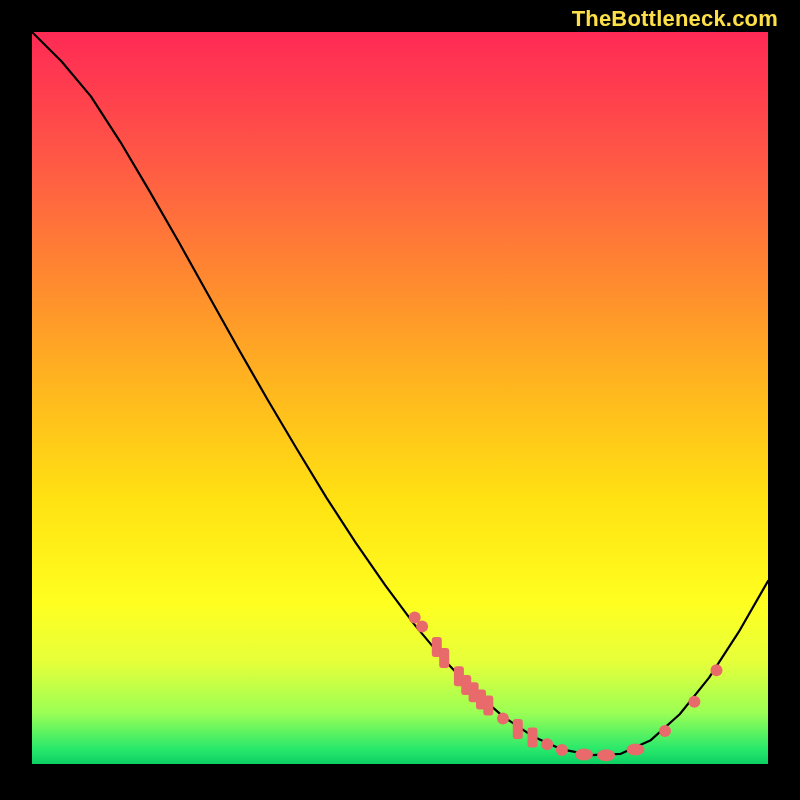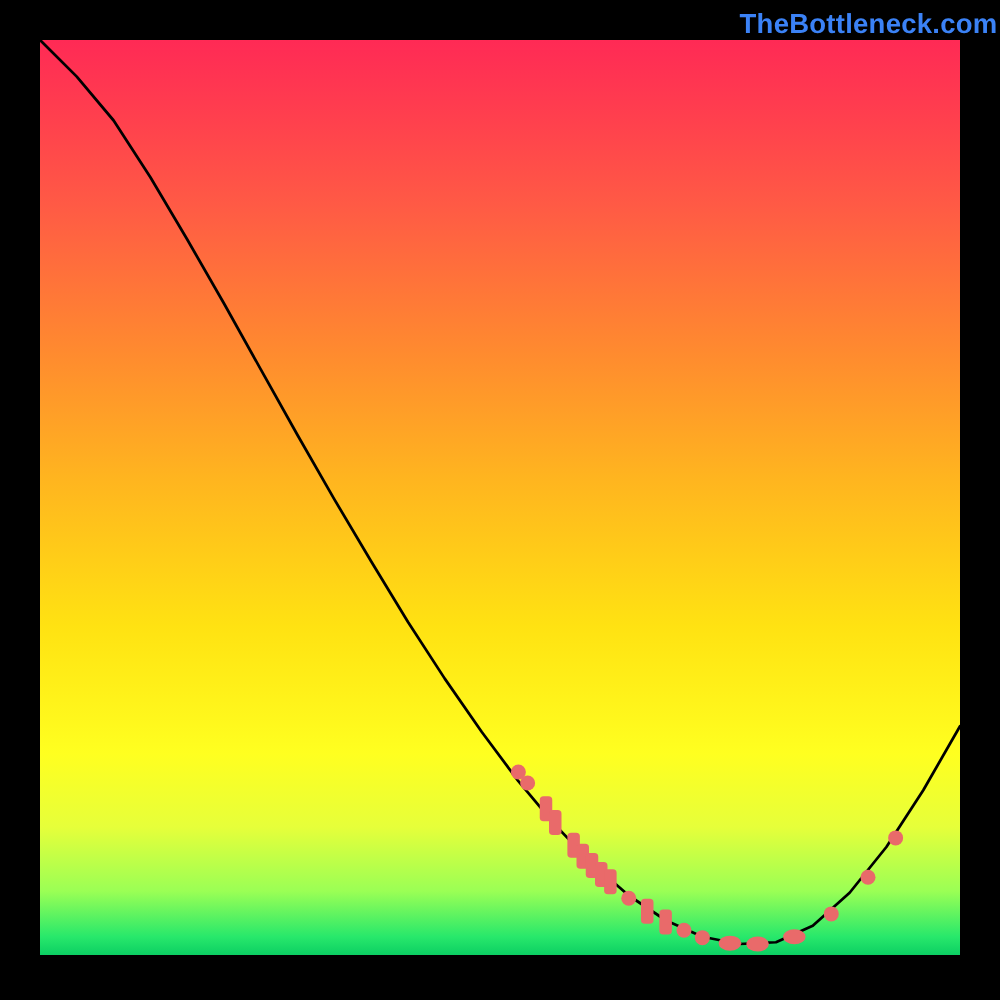--- a/index.html
+++ b/index.html
@@ -32,22 +32,22 @@
       #ffe212 64%,
       #ffff20 78%,
       #e6ff3a 86%,
       #9bff55 93%,
       #28e86b 98%,
       #0ccf63 100%);
   }
   .watermark {
     position: absolute;
     top: 6px;
-    right: 2px;
-    color: #3b82f6;
+    right: 22px;
+    color: #fde047;
     font-size: 22px;
     font-weight: 600;
     letter-spacing: 0.2px;
     user-select: none;
   }
   svg.curve {
     position: absolute;
     left: 0;
     top: 0;
     width: 736px;

